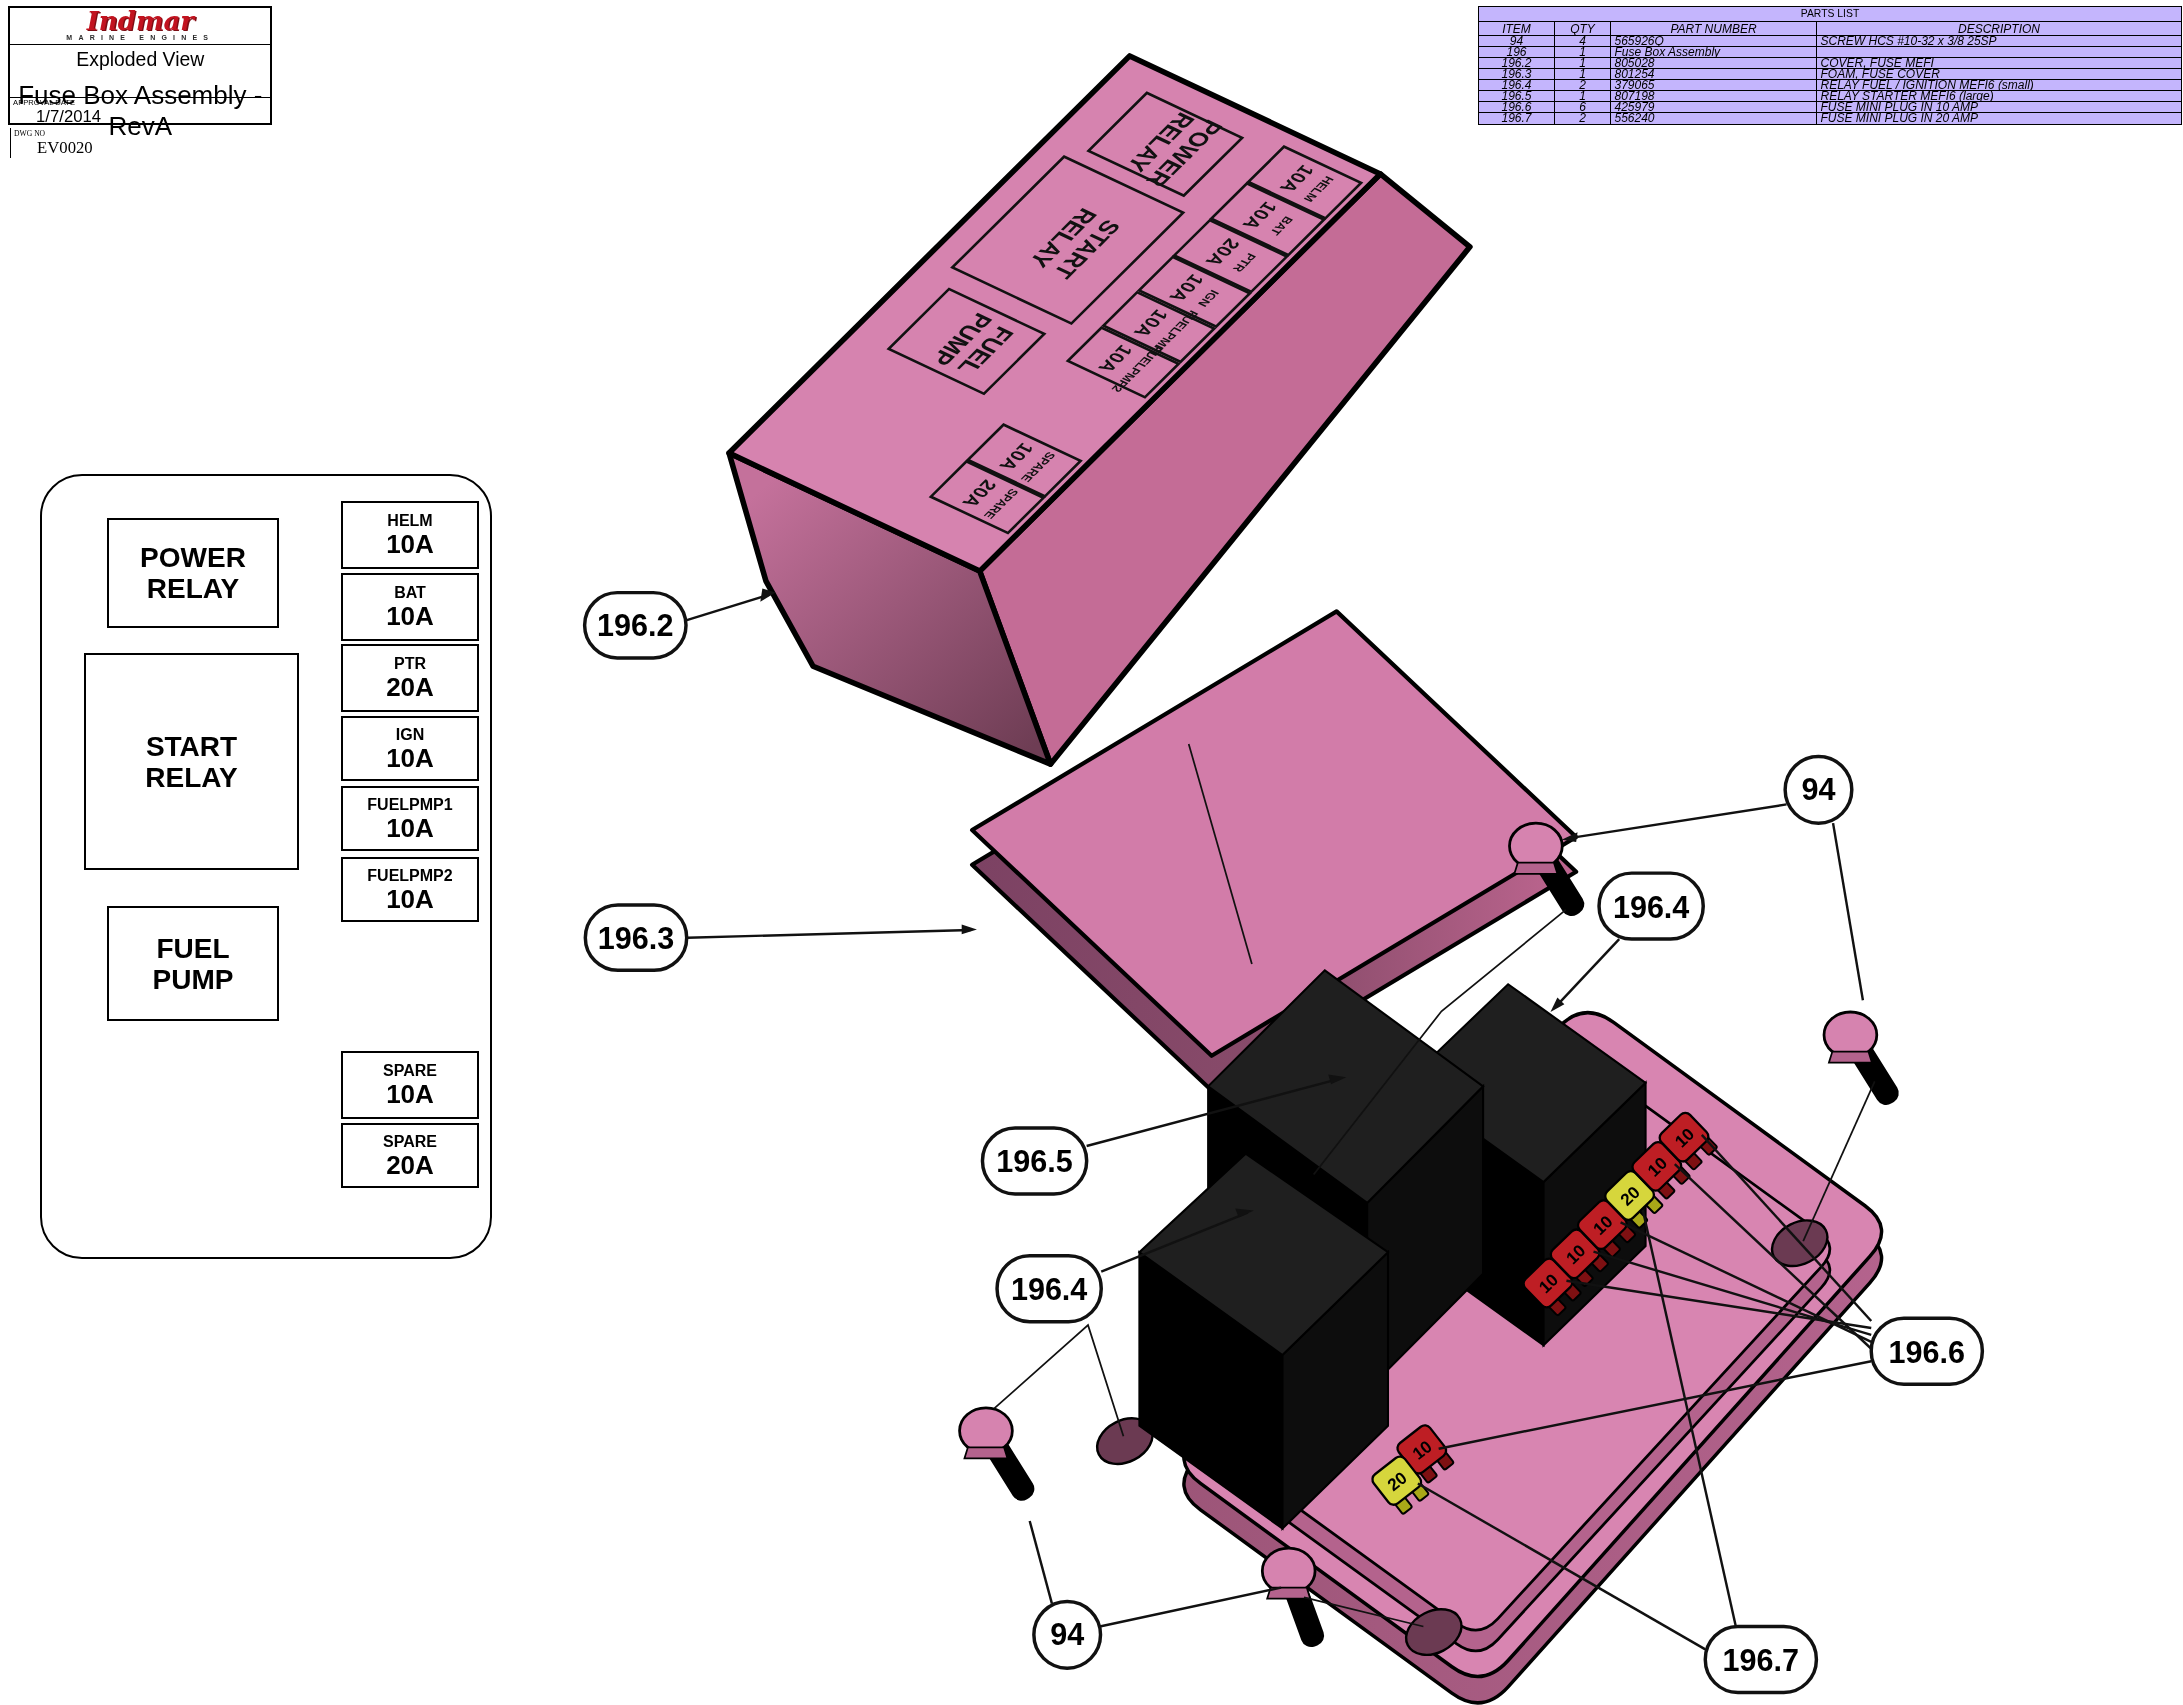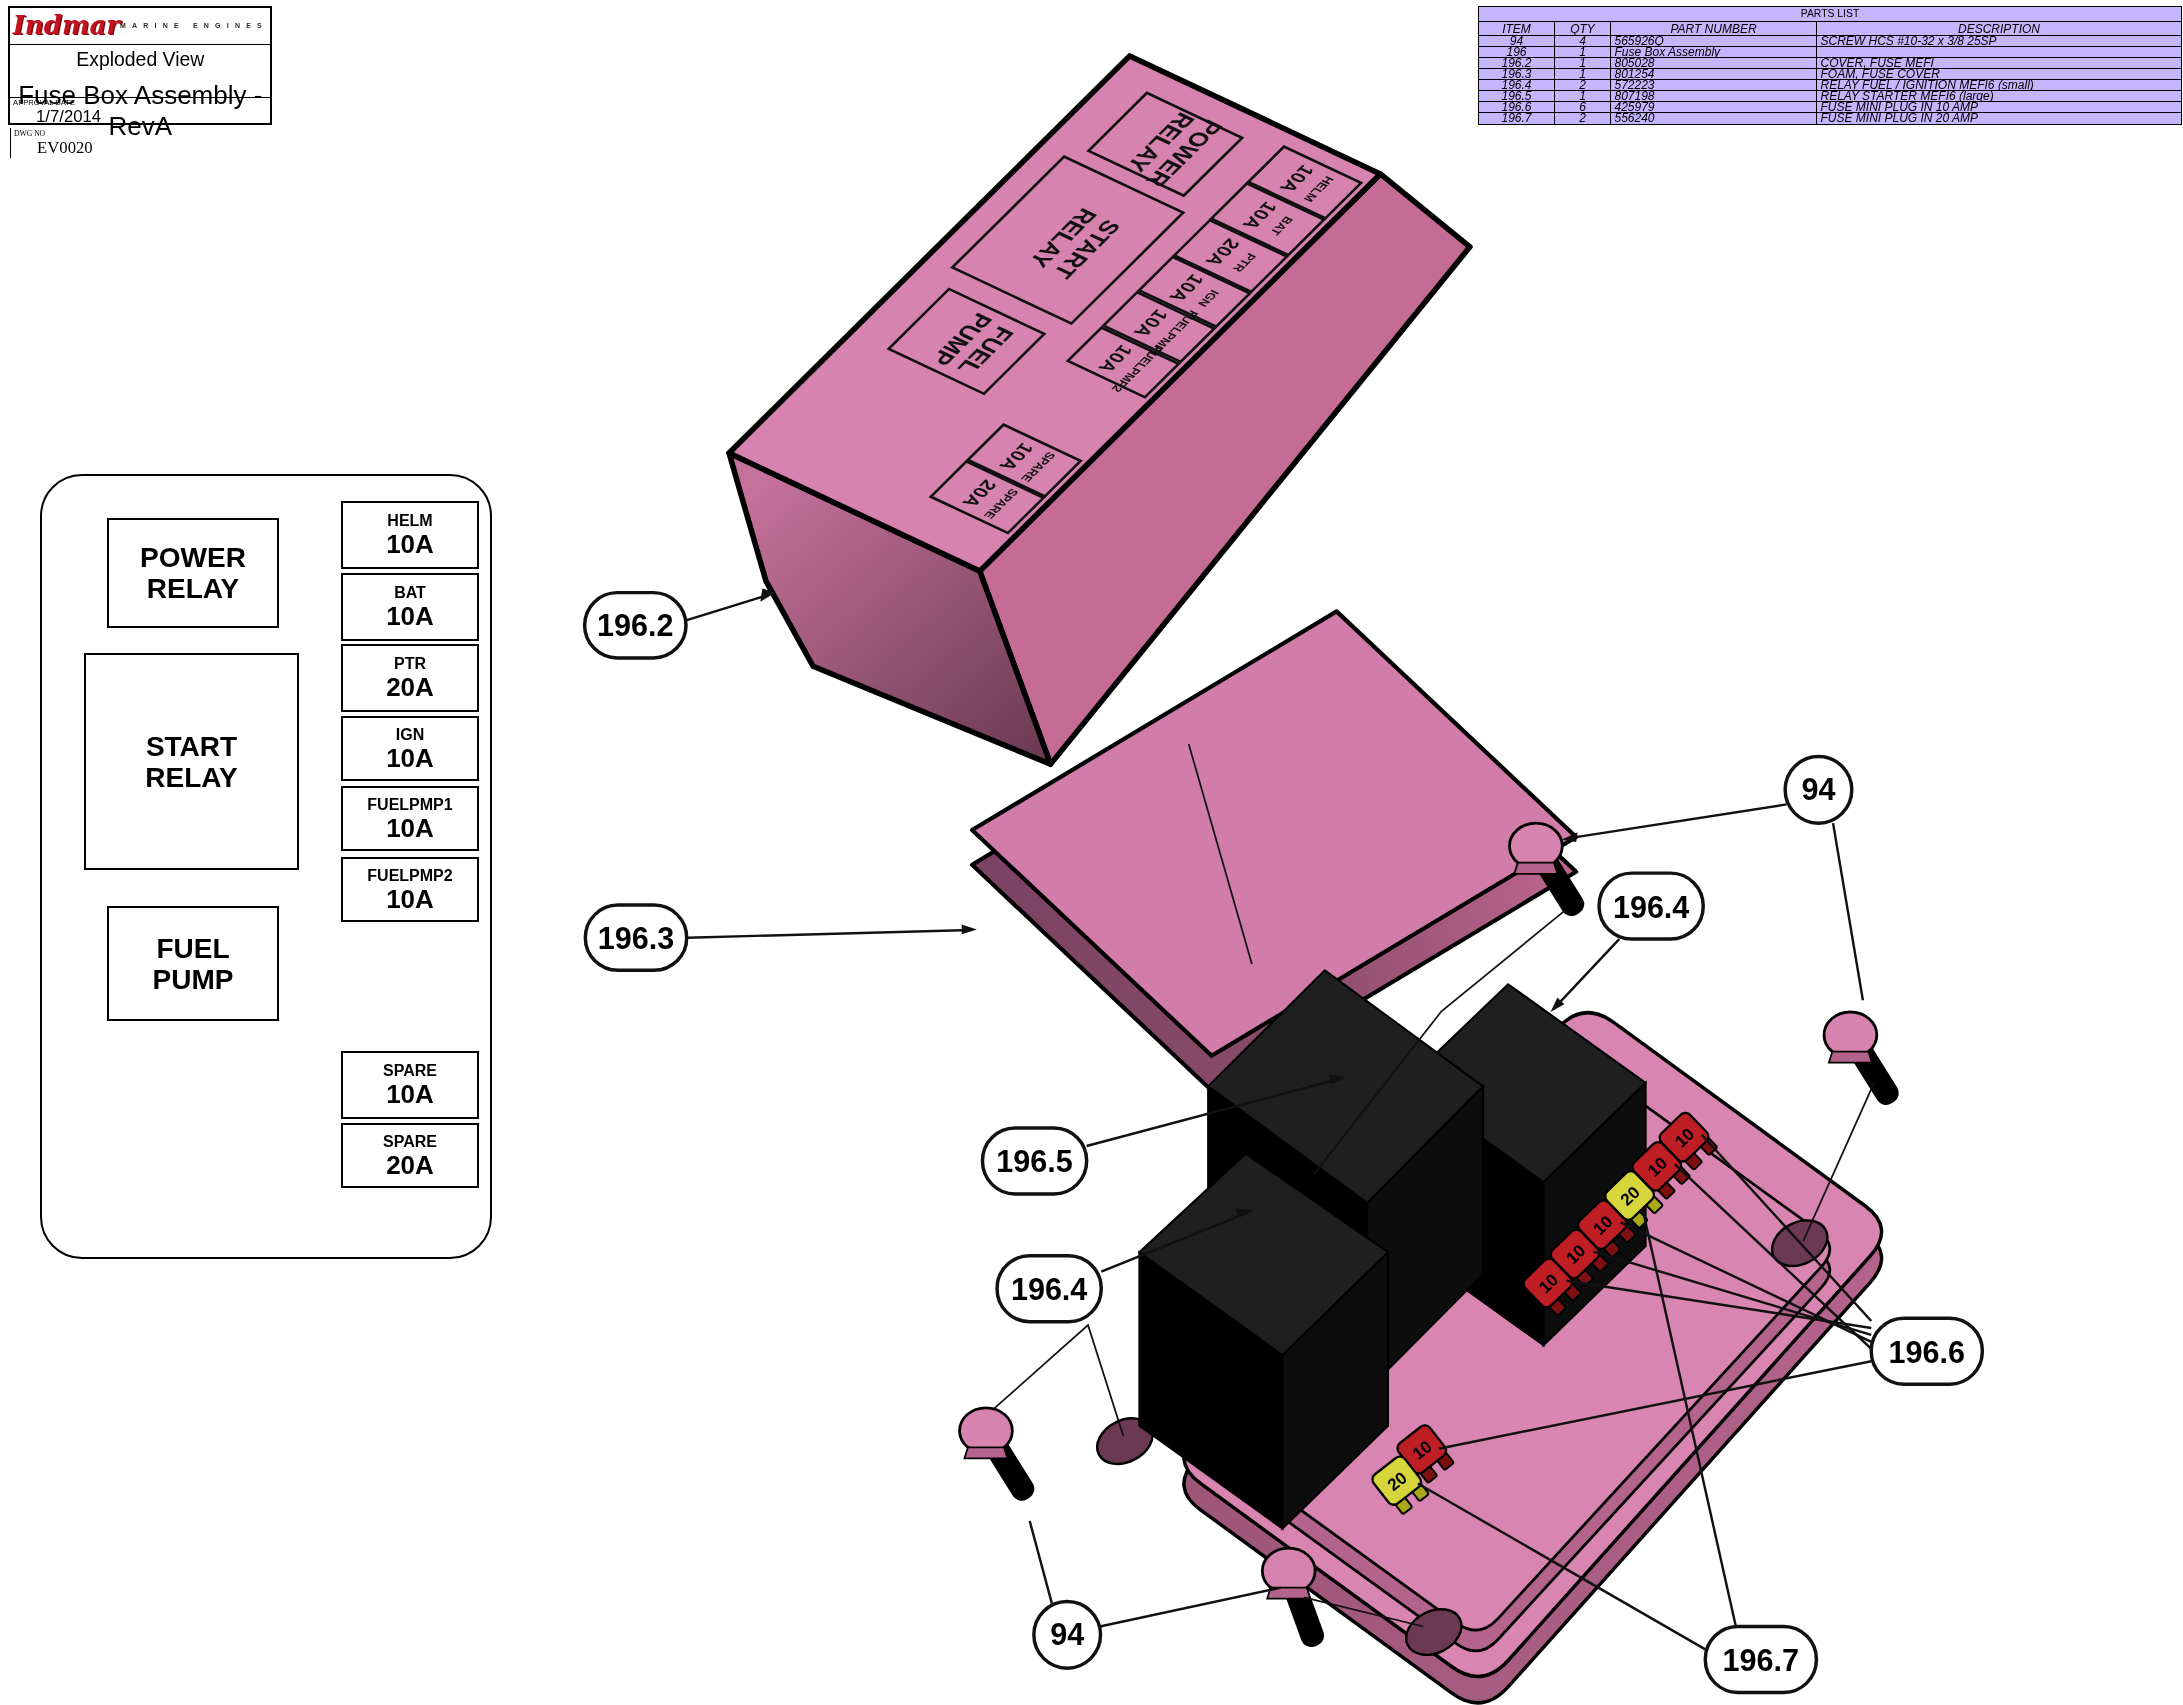--- a/index.html
+++ b/index.html
@@ -1,20 +1,20 @@
 <!DOCTYPE html>
 <html style="font-size:11px"><head>
 <meta charset="utf-8">
 <style>
   html,body{margin:0;padding:0;background:#fff;}
   body{width:2183px;height:1706px;position:relative;font-family:"Liberation Sans",sans-serif;color:#000;overflow:hidden;}
 
   
   .titleblock{position:absolute;left:8.3px;top:5.6px;width:264px;height:119px;border:2.1px solid #000;background:#fff;box-sizing:border-box;}
-  .tb-logo{height:36px;border-bottom:1.4px solid #000;display:flex;flex-direction:row;align-items:center;justify-content:center;}
+  .tb-logo{height:36px;border-bottom:1.4px solid #000;display:flex;flex-direction:column;align-items:center;justify-content:center;}
   .tb-logo-main{font-family:"DejaVu Serif",serif;font-style:italic;font-weight:700;font-size:26px;line-height:23.6px;color:#C2131F;text-shadow:1.4px 1.4px 0 #7d0d14;}
   .tb-logo-sub{font-size:7px;font-weight:700;letter-spacing:6.2px;color:#2b2b2b;margin-top:0.7px;}
   .tb-mid{height:53px;border-bottom:1.4px solid #000;text-align:center;box-sizing:border-box;padding-top:3.5px;}
   .tb-line1{font-size:19.4px;}
   .tb-line2{font-size:26px;margin-top:9px;}
   .tb-bottom{display:flex;height:27px;flex-direction:column;}
   .tb-cell{flex:1;padding:0.7px 2.8px;box-sizing:border-box;display:flex;flex-direction:column;}
   .tb-cell+.tb-cell{border-left:1.4px solid #000;font-family:Liberation Serif, serif;}
   .tb-label{font-size:7.6px;}
   .tb-value{font-size:16.7px;margin-top:0px;margin-left:23px;}
@@ -86,21 +86,21 @@
     <div class="pl-l">805028</div>
     <div class="pl-l">COVER, FUSE MEFI</div>
 
     <div class="pl-c">196.3</div>
     <div class="pl-c">1</div>
     <div class="pl-l">801254</div>
     <div class="pl-l">FOAM, FUSE COVER</div>
 
     <div class="pl-c">196.4</div>
     <div class="pl-c">2</div>
-    <div class="pl-l">572223</div>
+    <div class="pl-l">379065</div>
     <div class="pl-l">RELAY FUEL / IGNITION MEFI6 (small)</div>
 
     <div class="pl-c">196.5</div>
     <div class="pl-c">1</div>
     <div class="pl-l">807198</div>
     <div class="pl-l">RELAY STARTER MEFI6 (large)</div>
 
     <div class="pl-c">196.6</div>
     <div class="pl-c">6</div>
     <div class="pl-l">425979</div>

